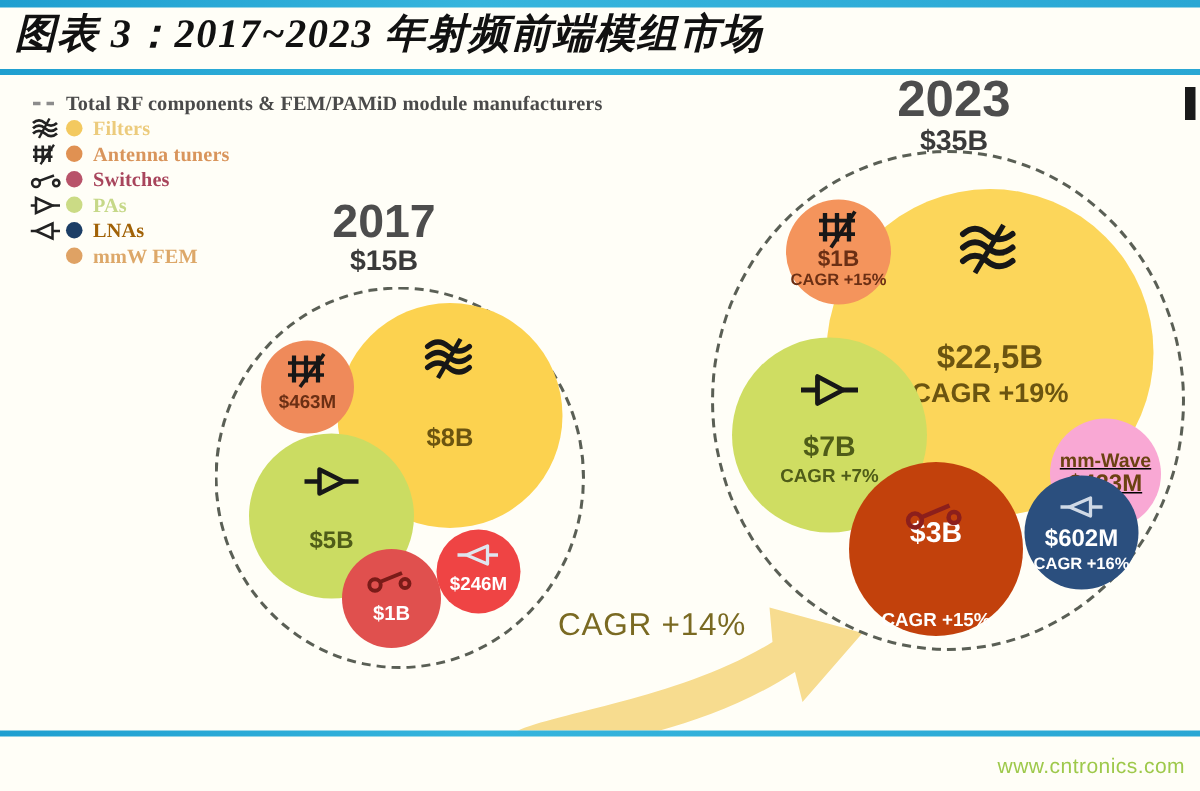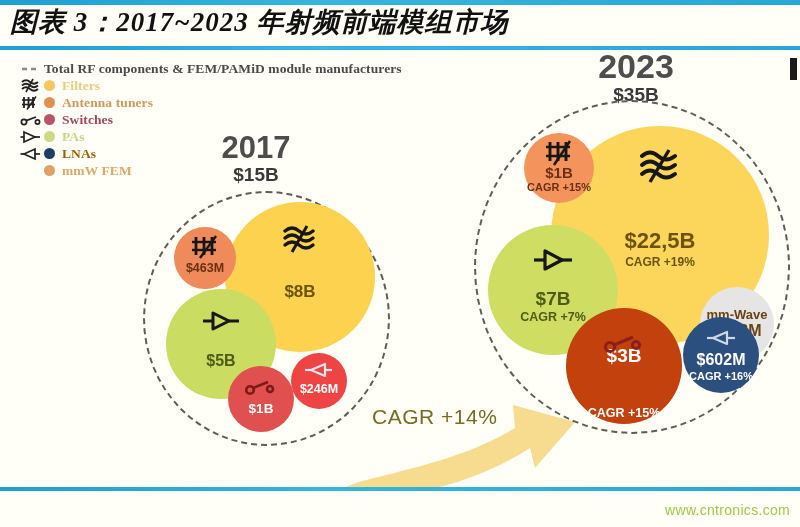--- a/index.html
+++ b/index.html
@@ -251,21 +251,21 @@
     <div class="bub" style="left:551px;top:76px;width:218px;height:218px;background:#fcd65a;">
       <span class="sym" style="top:22px">
         <svg width="46" height="36" viewBox="0 0 46 36">
           <path d="M5 8 Q13 1 21 8 T38 8" stroke="#171717" stroke-width="4" fill="none" stroke-linecap="round"></path>
           <path d="M5 17 Q13 10 21 17 T38 17" stroke="#171717" stroke-width="4" fill="none" stroke-linecap="round"></path>
           <path d="M5 26 Q13 19 21 26 T38 26" stroke="#171717" stroke-width="4" fill="none" stroke-linecap="round"></path>
           <line x1="32" y1="2" x2="13" y2="34" stroke="#171717" stroke-width="3.4"></line>
         </svg>
       </span>
       <span class="amt" style="font-size:22px;color:#6b5410;margin-top:28px">$22,5B</span>
-      <span class="cagr" style="font-size:12px;color:#6b5410;margin-top:4px">CAGR +19%</span>
+      <span class="cagr" style="font-size:18px;color:#6b5410;margin-top:4px">CAGR +19%</span>
     </div>
 
     <div class="bub" style="left:488px;top:175px;width:130px;height:130px;background:#cfdd62;">
       <span class="sym" style="top:22px">
         <svg width="42" height="26" viewBox="0 0 42 26">
           <polygon points="13,4 13,22 30,13" stroke="#171717" stroke-width="3.2" fill="none" stroke-linejoin="round"></polygon>
           <line x1="2" y1="13" x2="13" y2="13" stroke="#171717" stroke-width="3.2"></line>
           <line x1="30" y1="13" x2="40" y2="13" stroke="#171717" stroke-width="3.2"></line>
         </svg>
       </span>
@@ -293,21 +293,21 @@
         <svg width="44" height="24" viewBox="0 0 44 24">
           <circle cx="8" cy="17" r="4.6" stroke="#8c1f1c" stroke-width="3" fill="none"></circle>
           <line x1="12" y1="15" x2="31" y2="7" stroke="#8c1f1c" stroke-width="3"></line>
           <circle cx="34" cy="15" r="3.6" stroke="#8c1f1c" stroke-width="3" fill="none"></circle>
         </svg>
       </span>
       <span class="amt" style="font-size:19px;color:#fff;margin-top:34px">$3B</span>
       <span class="cagr" style="font-size:12.5px;color:#fff;margin-top:2px">CAGR +15%</span>
     </div>
 
-    <div class="bub" style="left:700px;top:237px;width:74px;height:74px;background:#e5e5e5;">
+    <div class="bub" style="left:700px;top:229px;width:74px;height:74px;background:#f9a8d4;text-decoration:underline;">
       <span class="amt" style="font-size:13px;color:#6b4212;white-space:nowrap">mm-Wave</span>
       <span class="amt" style="font-size:16px;color:#6b4212;margin-top:2px">$423M</span>
     </div>
 
     <div class="bub" style="left:683px;top:267px;width:76px;height:76px;background:#2b4f7e;">
       <span class="sym" style="top:12px">
         <svg width="34" height="18" viewBox="0 0 34 18">
           <polygon points="23,3 23,15 9,9" stroke="#cfd9e6" stroke-width="2.2" fill="none" stroke-linejoin="round"></polygon>
           <line x1="3" y1="9" x2="9" y2="9" stroke="#cfd9e6" stroke-width="2.2"></line>
           <line x1="23" y1="9" x2="31" y2="9" stroke="#cfd9e6" stroke-width="2.2"></line>

